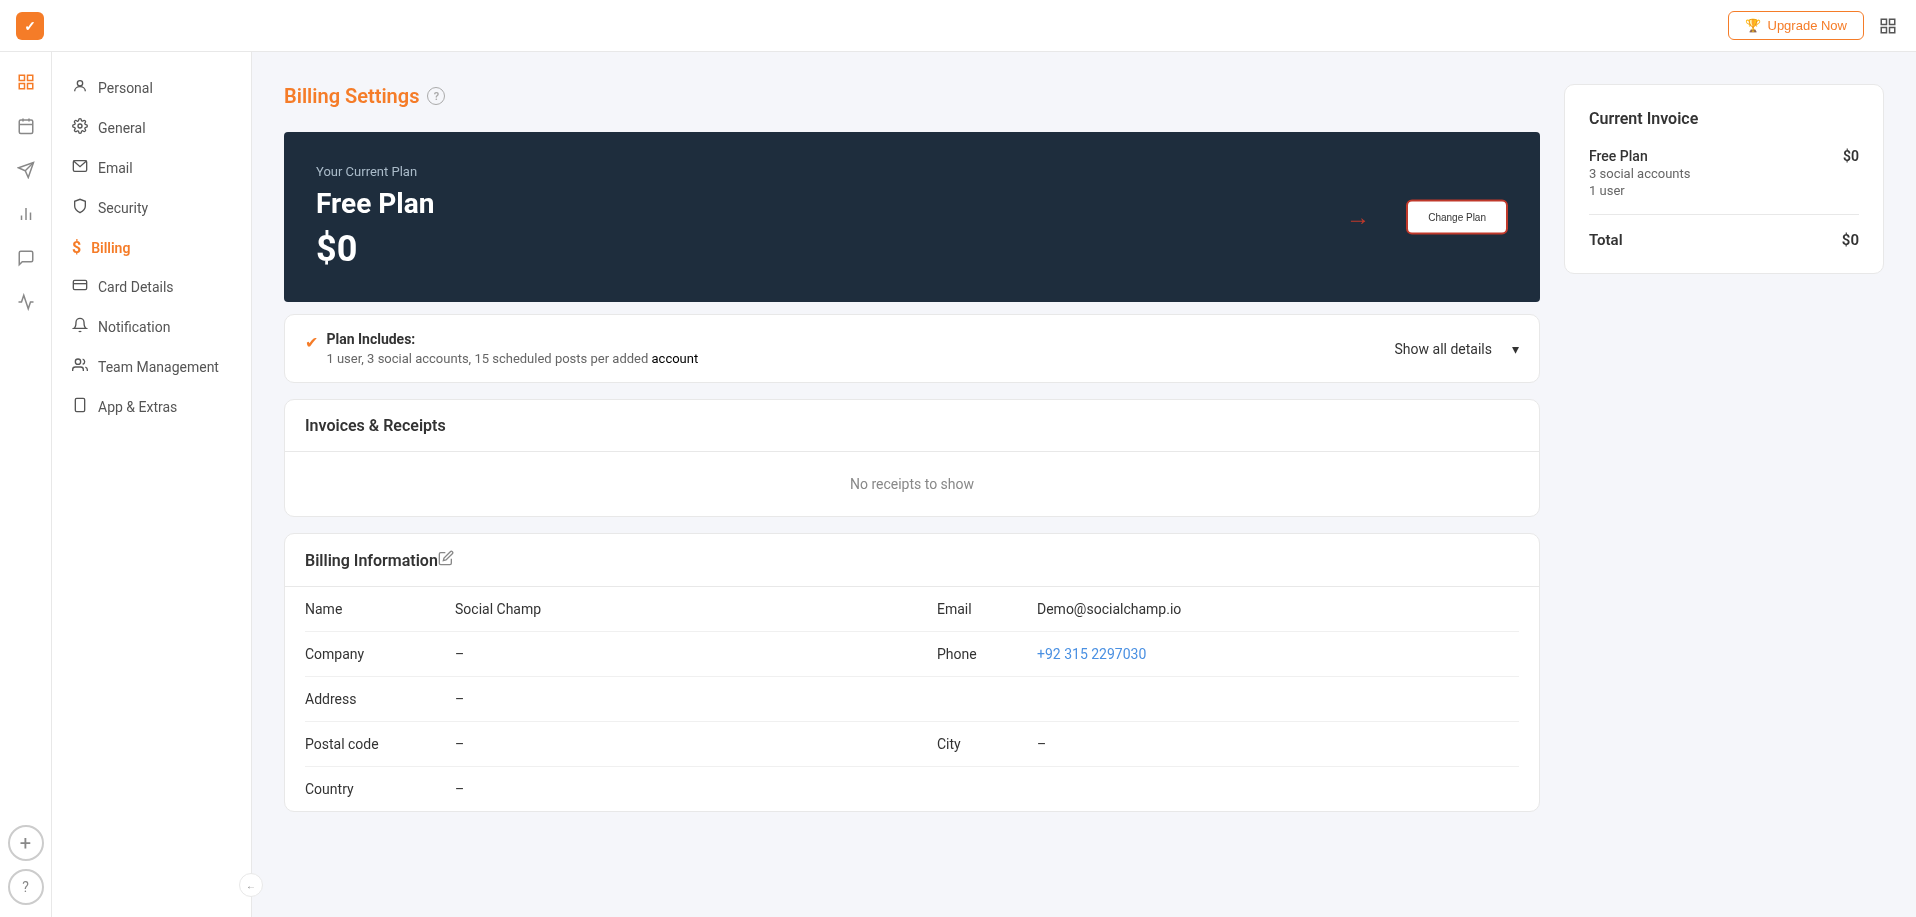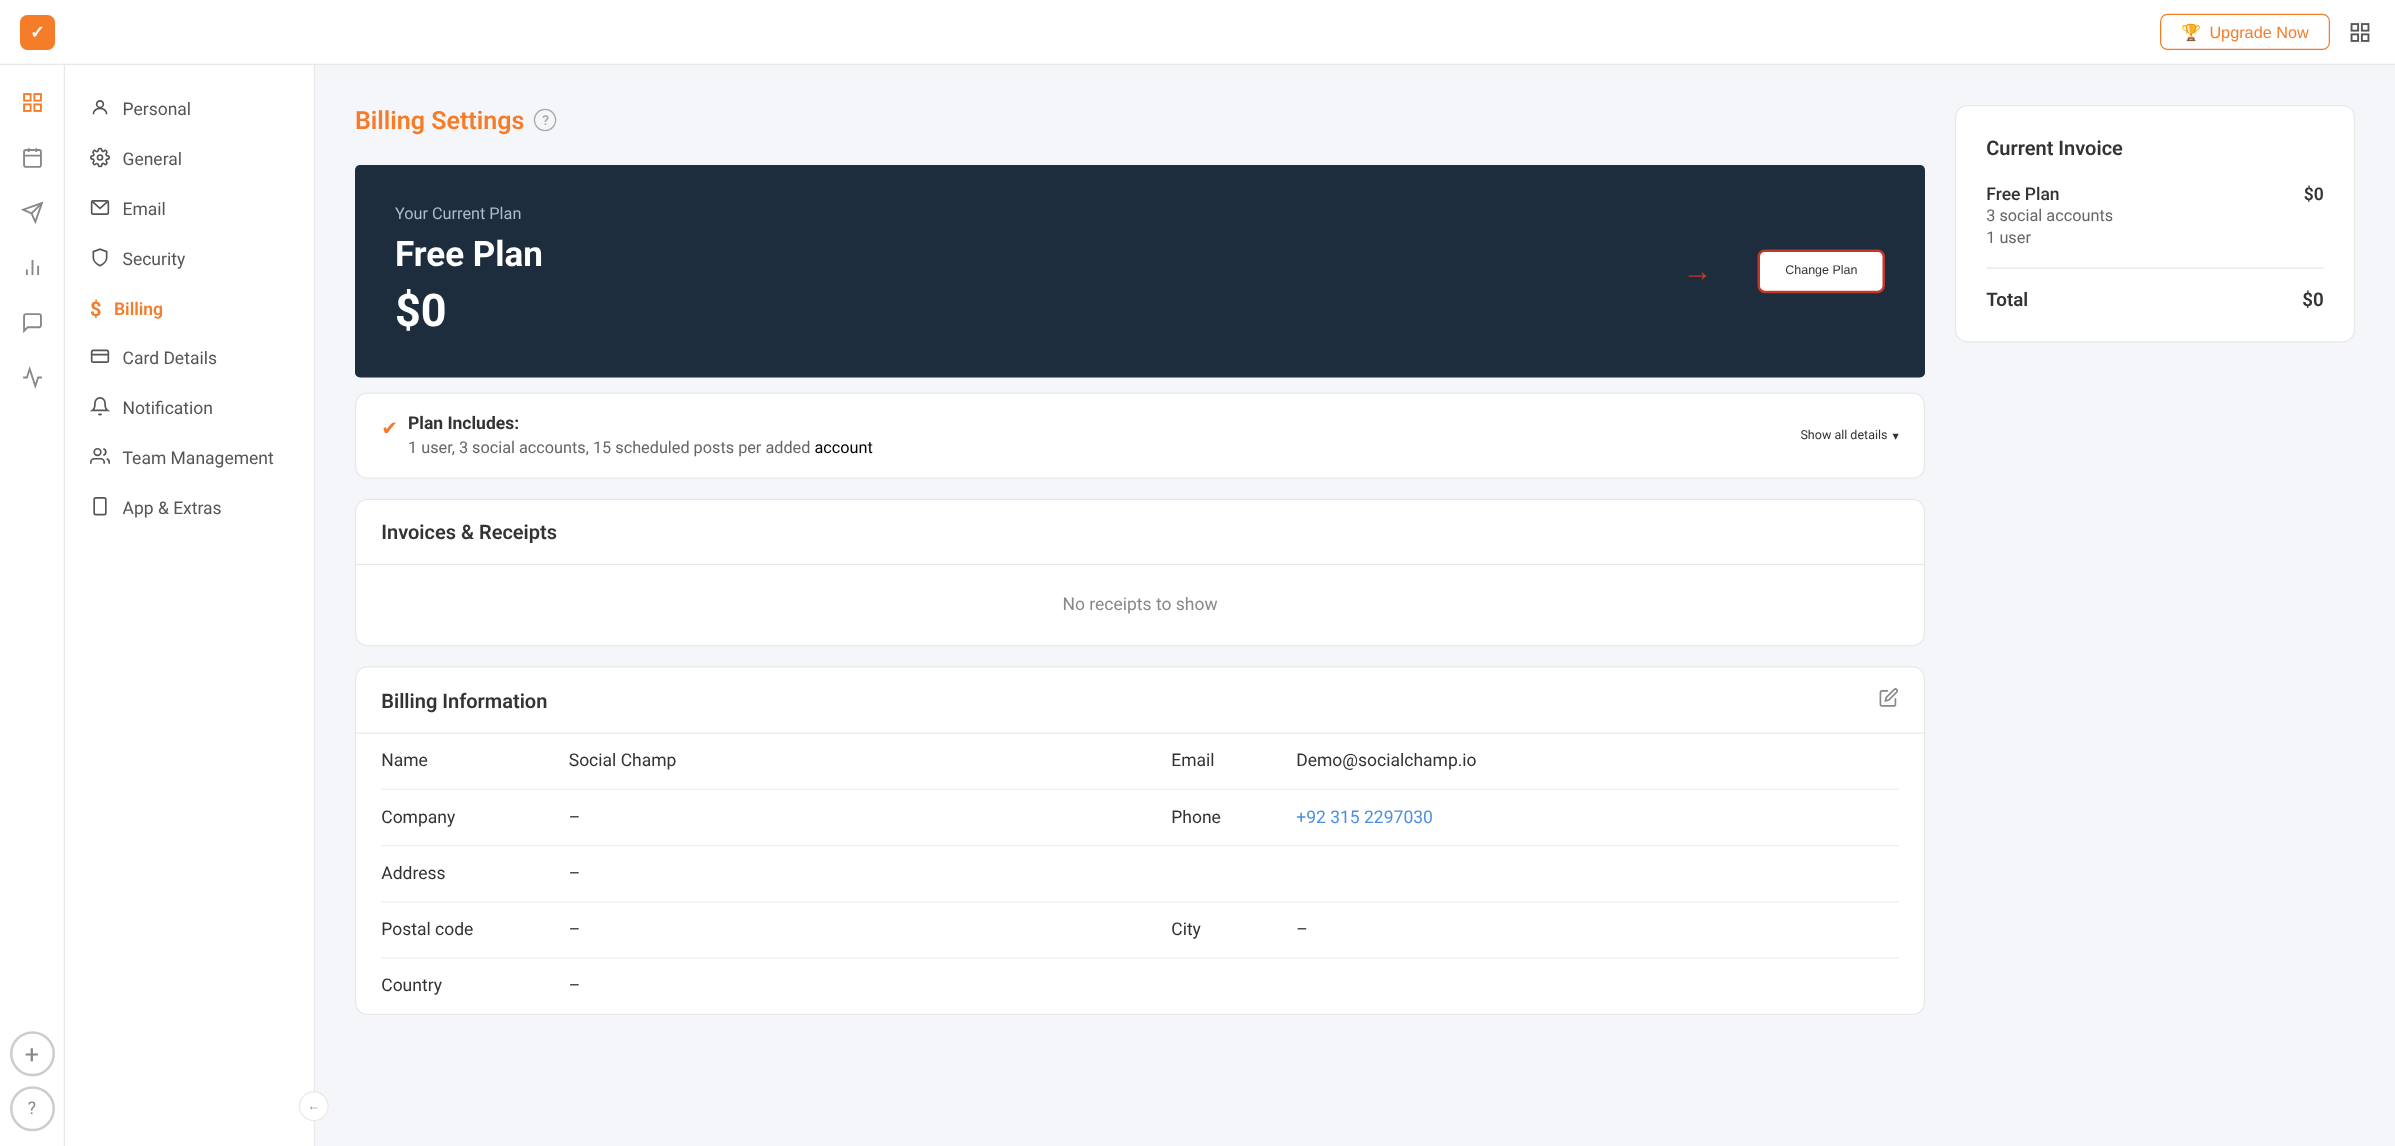--- a/index.html
+++ b/index.html
@@ -43,29 +43,29 @@
     .plan-price { font-size: 36px; font-weight: 700; }
     .change-plan-btn { position: absolute; right: 32px; top: 50%; transform: translateY(-50%); background: #fff; border: 2px solid #c0392b; color: #333; padding: 10px 20px; border-radius: 6px; cursor: pointer; font-size: 10px; font-weight: 500; }
 
     
     .plan-includes { background: #fff; border-radius: 10px; padding: 16px 20px; margin-bottom: 16px; display: flex; align-items: center; justify-content: space-between; border: 1px solid #e8e8e8; }
     .plan-includes-left { display: flex; align-items: flex-start; gap: 8px; }
     .check-icon { color: #f57c28; font-size: 16px; margin-top: 2px; }
     .plan-includes-text strong { color: #333; margin-top: 30px; }
     .plan-includes-text p { color: #666; font-size: 13px; margin-top: 4px; }
     .plan-includes-text p a { color: #000000; text-decoration: none; }
-    .show-details { display: flex; align-items: center; gap: 4px; color: #333; font-size: 10px; cursor: pointer; white-space: nowrap; }
+    .show-details { display: flex; align-items: center; gap: 20px; color: #333; font-size: 14px; cursor: pointer; white-space: nowrap; }
 
     
     .section-card { background: #fff; border-radius: 10px; margin-bottom: 16px; border: 1px solid #e8e8e8; overflow: hidden; }
     .section-header { padding: 16px 20px; border-bottom: 1px solid #e8e8e8; font-size: 16px; font-weight: 600; color: #333; }
     .no-receipts { padding: 24px; text-align: center; color: #888; font-size: 14px; }
 
     
-    .billing-info-header { padding: 16px 20px; border-bottom: 1px solid #e8e8e8; font-size: 16px; font-weight: 600; color: #333; display: flex; align-items: center; justify-content: space-between; }
+    .billing-info-header { padding: 16px 20px; border-bottom: 1px solid #e8e8e8; font-size: 16px; font-weight: 600; color: #333; display: flex; align-items: center; }
     .edit-icon { color: #888; cursor: pointer; font-size: 16px; }
     .billing-row { display: grid; grid-template-columns: 150px 1fr 100px 1fr; padding: 14px 0; border-bottom: 1px solid #f0f0f0; align-items: center; }
     .billing-row:last-child { border-bottom: none; }
     .billing-label { font-weight: 400; color: #333; font-size: 14px; }
     .billing-value { color: #333; font-size: 14px; }
     .billing-value.phone { color: #4a90e2; }
 
     
     .invoice-card { background: #fff; border-radius: 10px; padding: 24px; border: 1px solid #e8e8e8; margin-bottom: 16px; }
     .invoice-title { font-size: 16px; font-weight: 600; color: #333; margin-bottom: 20px; }

